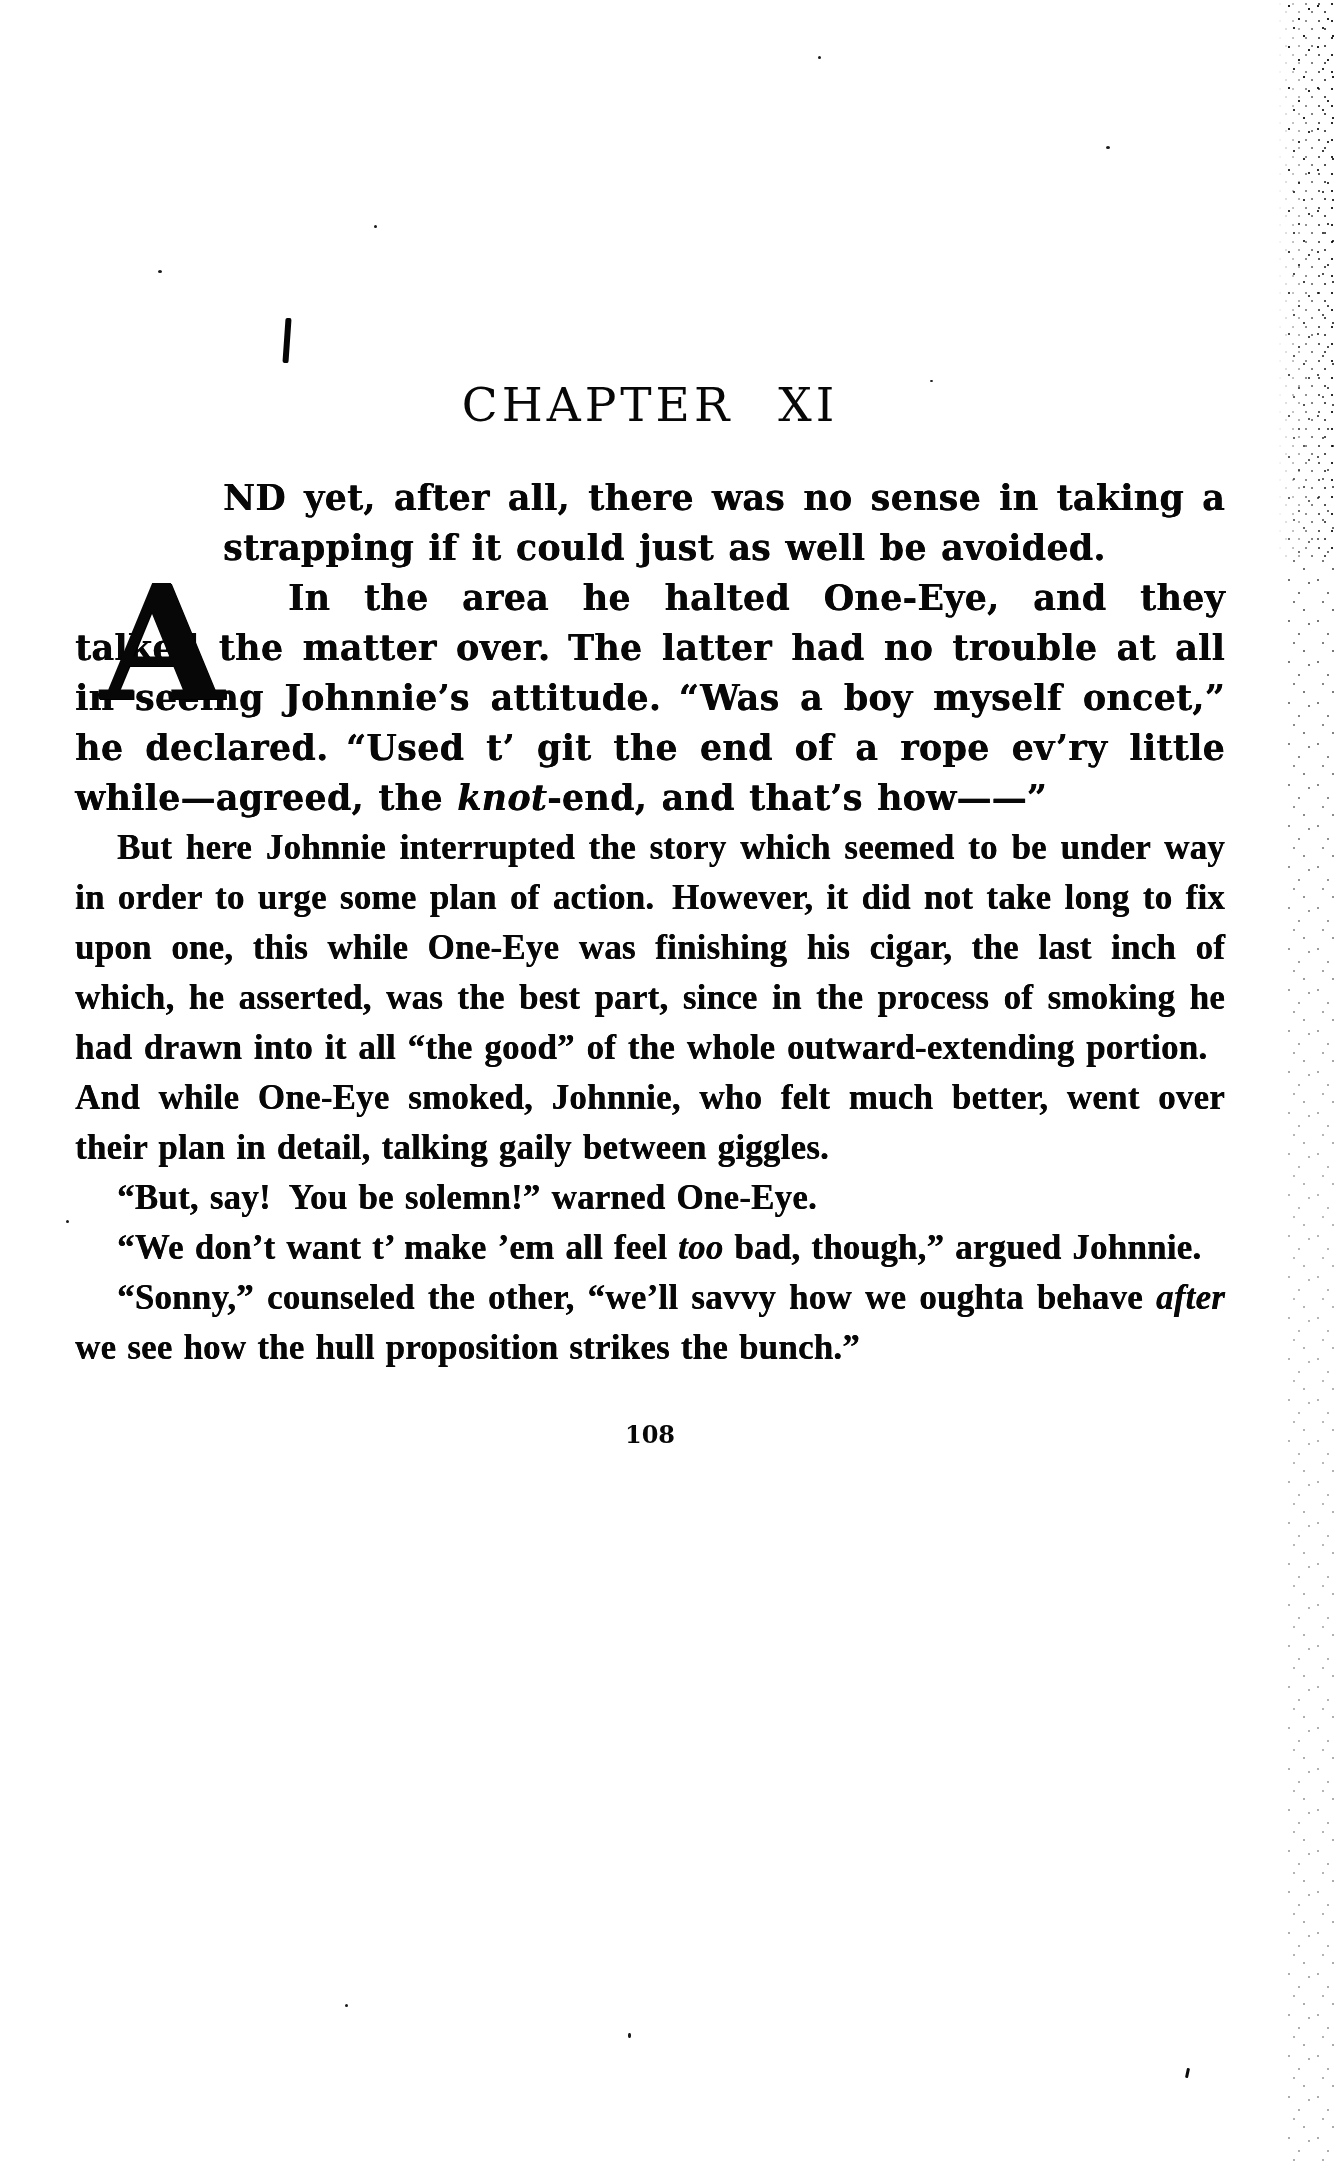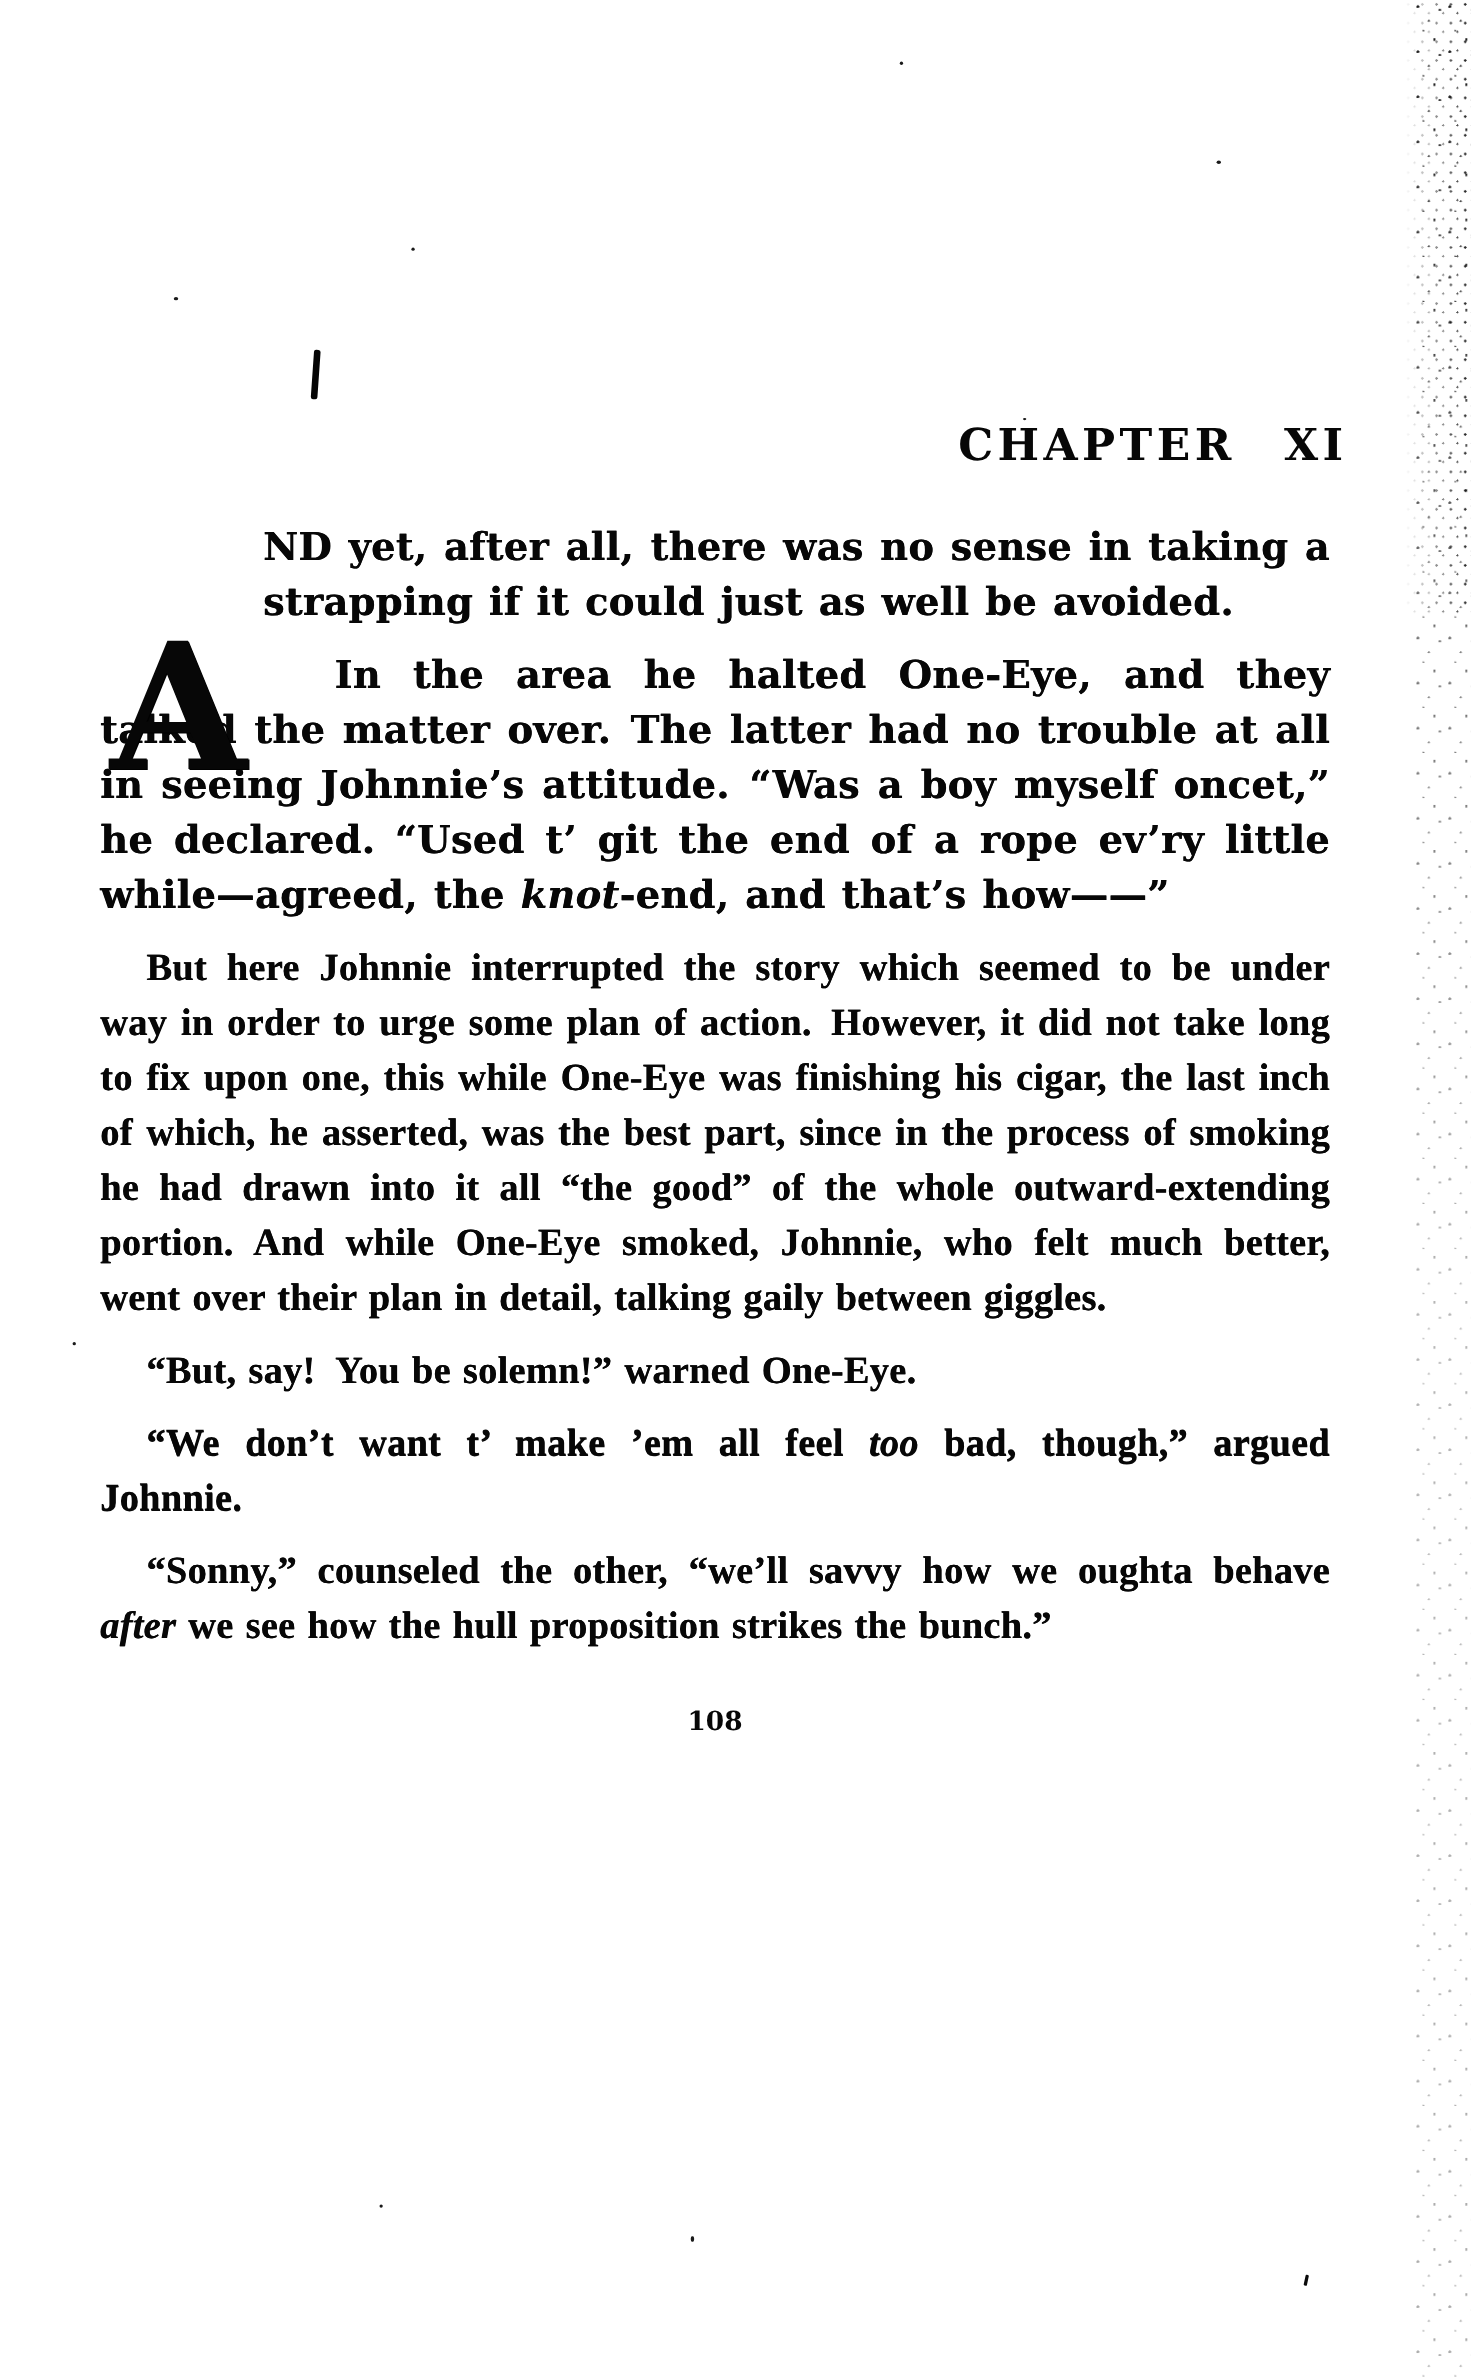--- a/index.html
+++ b/index.html
@@ -9,24 +9,24 @@
     height:2162px;
     background:#ffffff;
     overflow:hidden;
     box-sizing:border-box;
     padding:381px 112px 0 75px;
     font-family:"DejaVu Serif","Liberation Serif",serif;
     color:#070707;
   }
   .chapter-heading{
     margin:0;
-    font-size:40px;
+    font-size:47px;
     line-height:48px;
-    font-weight:700;
-    text-align:right;
+    font-weight:400;
+    text-align:center;
     letter-spacing:4px;
     word-spacing:26px;
   }
   .section-title{
     margin:74px 0 0 0;
     font-size:31px;
     line-height:36px;
     font-weight:700;
     text-align:center;
     letter-spacing:3px;
@@ -34,21 +34,21 @@
   }
   .body-text{
     margin-top:44px;
     font-size:35px;
     line-height:50px;
     font-weight:700;
     letter-spacing:0.2px;
     word-spacing:2px;
     text-shadow:0.3px 0.3px 0 #0a0a0a;
   }
-  .para{margin:16px;text-align:justify;}
+  .para{margin:0;text-align:justify;}
   .para.after-dropcap{text-indent:65px;}
   .para.indent{text-indent:42px;font-family:Liberation Serif, serif;}
   .para i{font-style:italic;}
   .dropcap-spacer{float:left;width:148px;height:122px;}
   .drop-cap-abs{
     position:absolute;
     left:100px;
     top:563px;
     font-size:160px;
     line-height:1;

